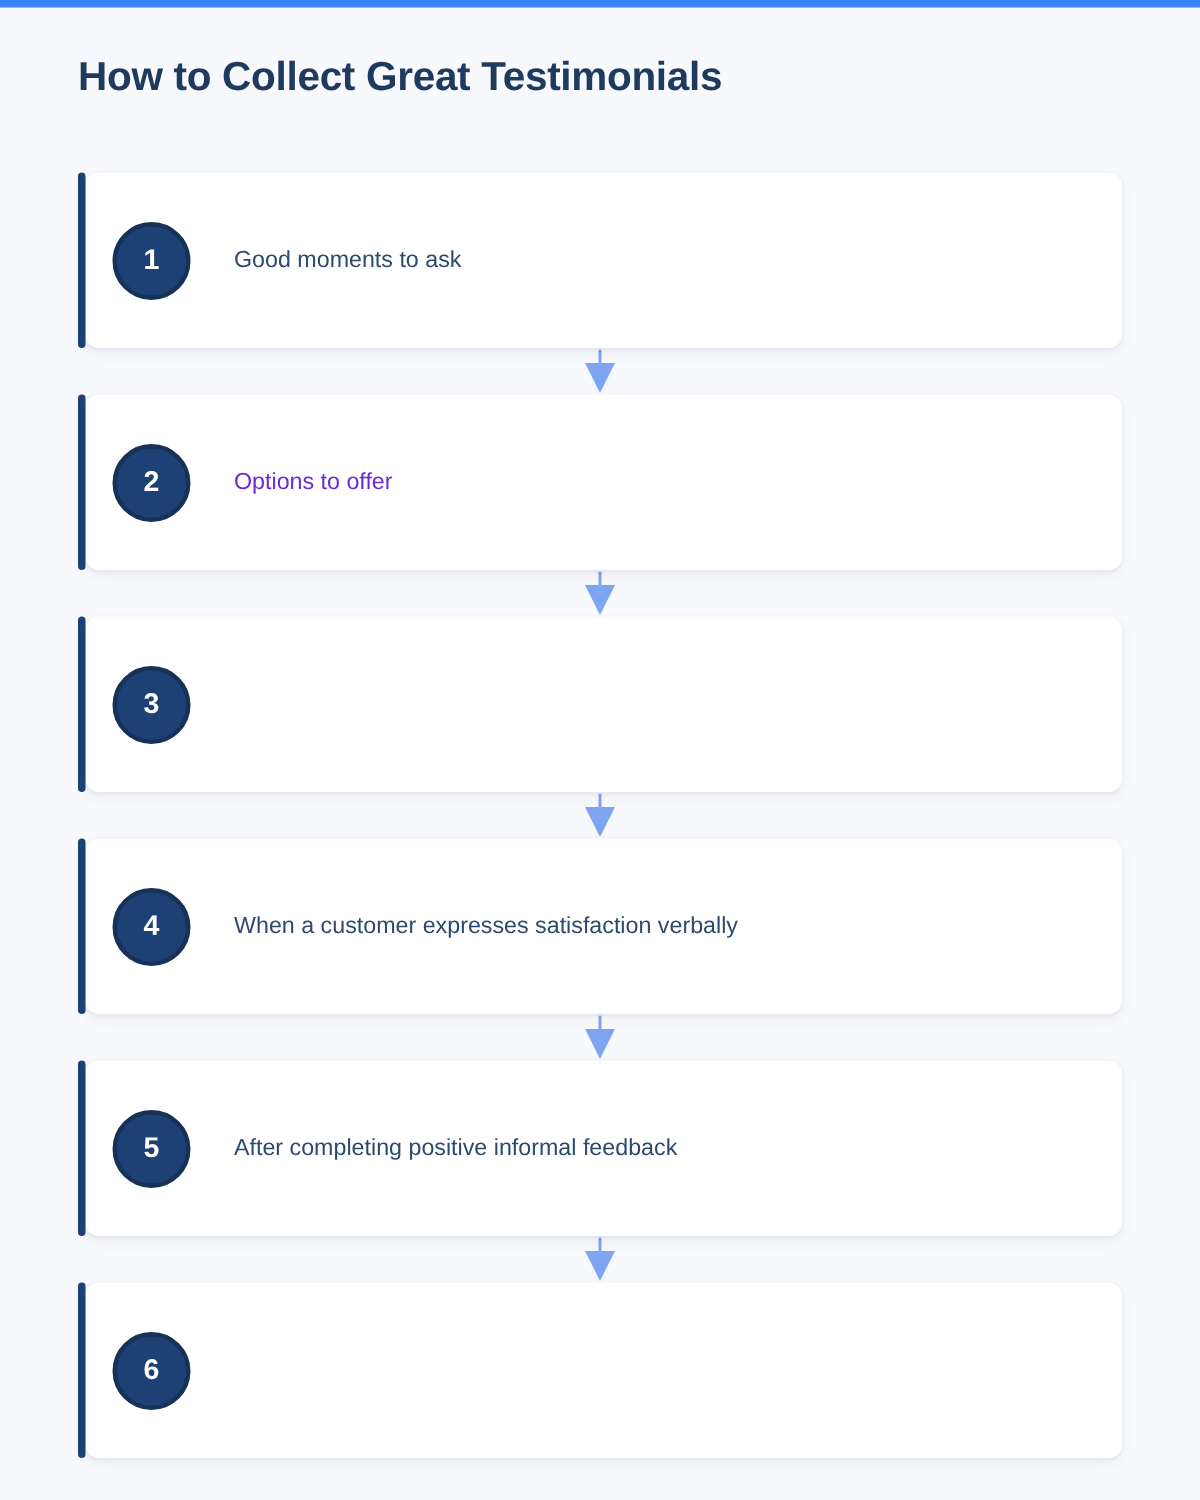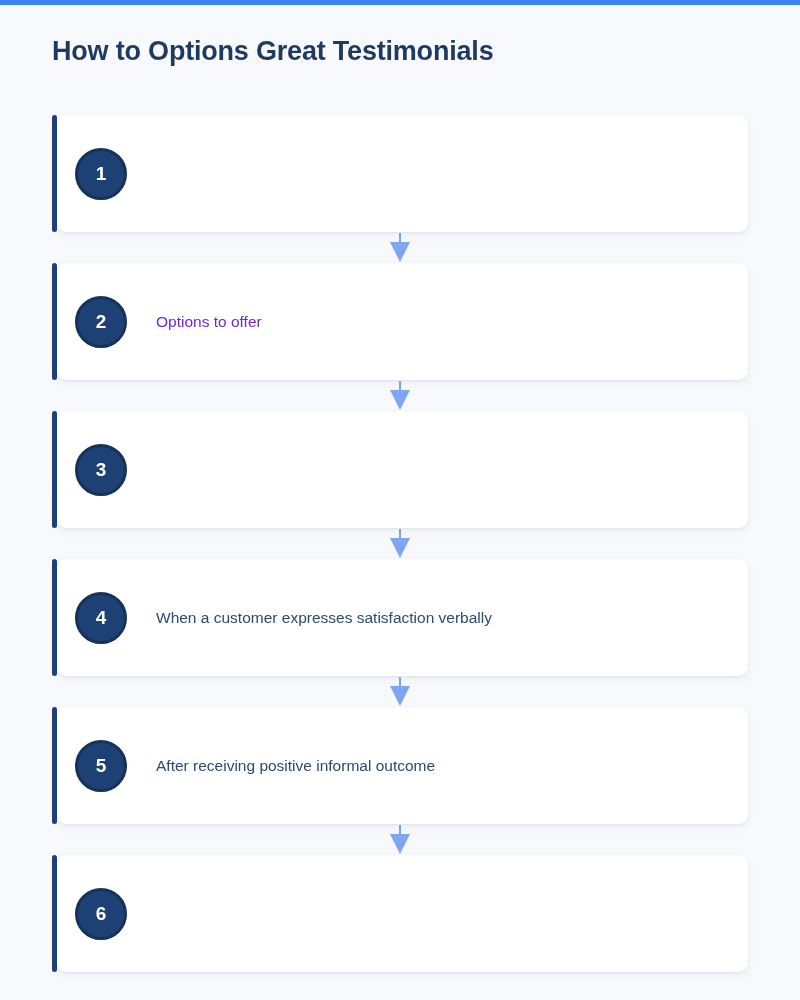--- a/index.html
+++ b/index.html
@@ -119,28 +119,29 @@
     display: block;
     width: 22px;
     height: 29px;
   }
 </style>
 </head>
 <body style="background: rgb(248, 249, 252);">
 
 <div id="top-bar" style="background: rgb(59, 130, 246);"></div>
 
-<h1 id="page-title" style="color: rgb(30, 58, 95);">How to Options Great Testimonials</h1>
+<h1 id="page-title" style="color: rgb(30, 58, 95);">How to Collect Great Testimonials</h1>
 
 <div id="flow-list">
     <div class="flow-step">
       <div class="step-card-wrap">
         <div class="step-accent-bar" style="background: rgb(30, 65, 117);"></div>
         <div class="step-card" style="background: rgb(255, 255, 255);">
           <div class="step-badge" style="background: rgb(30, 65, 117); border-color: rgb(22, 50, 88); color: rgb(255, 255, 255);">1</div>
+          <div class="step-label" style="color: rgb(44, 74, 110);">Good moments to ask</div>
         </div>
       </div>
     </div>
     <div class="step-connector">
       <span>
         <svg class="arrow-down-icon" viewBox="0 0 22 29" xmlns="http://www.w3.org/2000/svg">
           <rect x="10" y="0" width="2" height="14" fill="#7ea5f2"></rect>
           <path d="M1 9 L21 9 L11 29 Z" fill="#7ea5f2"></path>
         </svg>
       </span>
@@ -193,21 +194,21 @@
           <rect x="10" y="0" width="2" height="14" fill="#7ea5f2"></rect>
           <path d="M1 9 L21 9 L11 29 Z" fill="#7ea5f2"></path>
         </svg>
       </span>
     </div>
     <div class="flow-step">
       <div class="step-card-wrap">
         <div class="step-accent-bar" style="background: rgb(30, 65, 117);"></div>
         <div class="step-card" style="background: rgb(255, 255, 255);">
           <div class="step-badge" style="background: rgb(30, 65, 117); border-color: rgb(22, 50, 88); color: rgb(255, 255, 255);">5</div>
-          <div class="step-label" style="color: rgb(44, 74, 110);">After receiving positive informal outcome</div>
+          <div class="step-label" style="color: rgb(44, 74, 110);">After completing positive informal feedback</div>
         </div>
       </div>
     </div>
     <div class="step-connector">
       <span>
         <svg class="arrow-down-icon" viewBox="0 0 22 29" xmlns="http://www.w3.org/2000/svg">
           <rect x="10" y="0" width="2" height="14" fill="#7ea5f2"></rect>
           <path d="M1 9 L21 9 L11 29 Z" fill="#7ea5f2"></path>
         </svg>
       </span>

